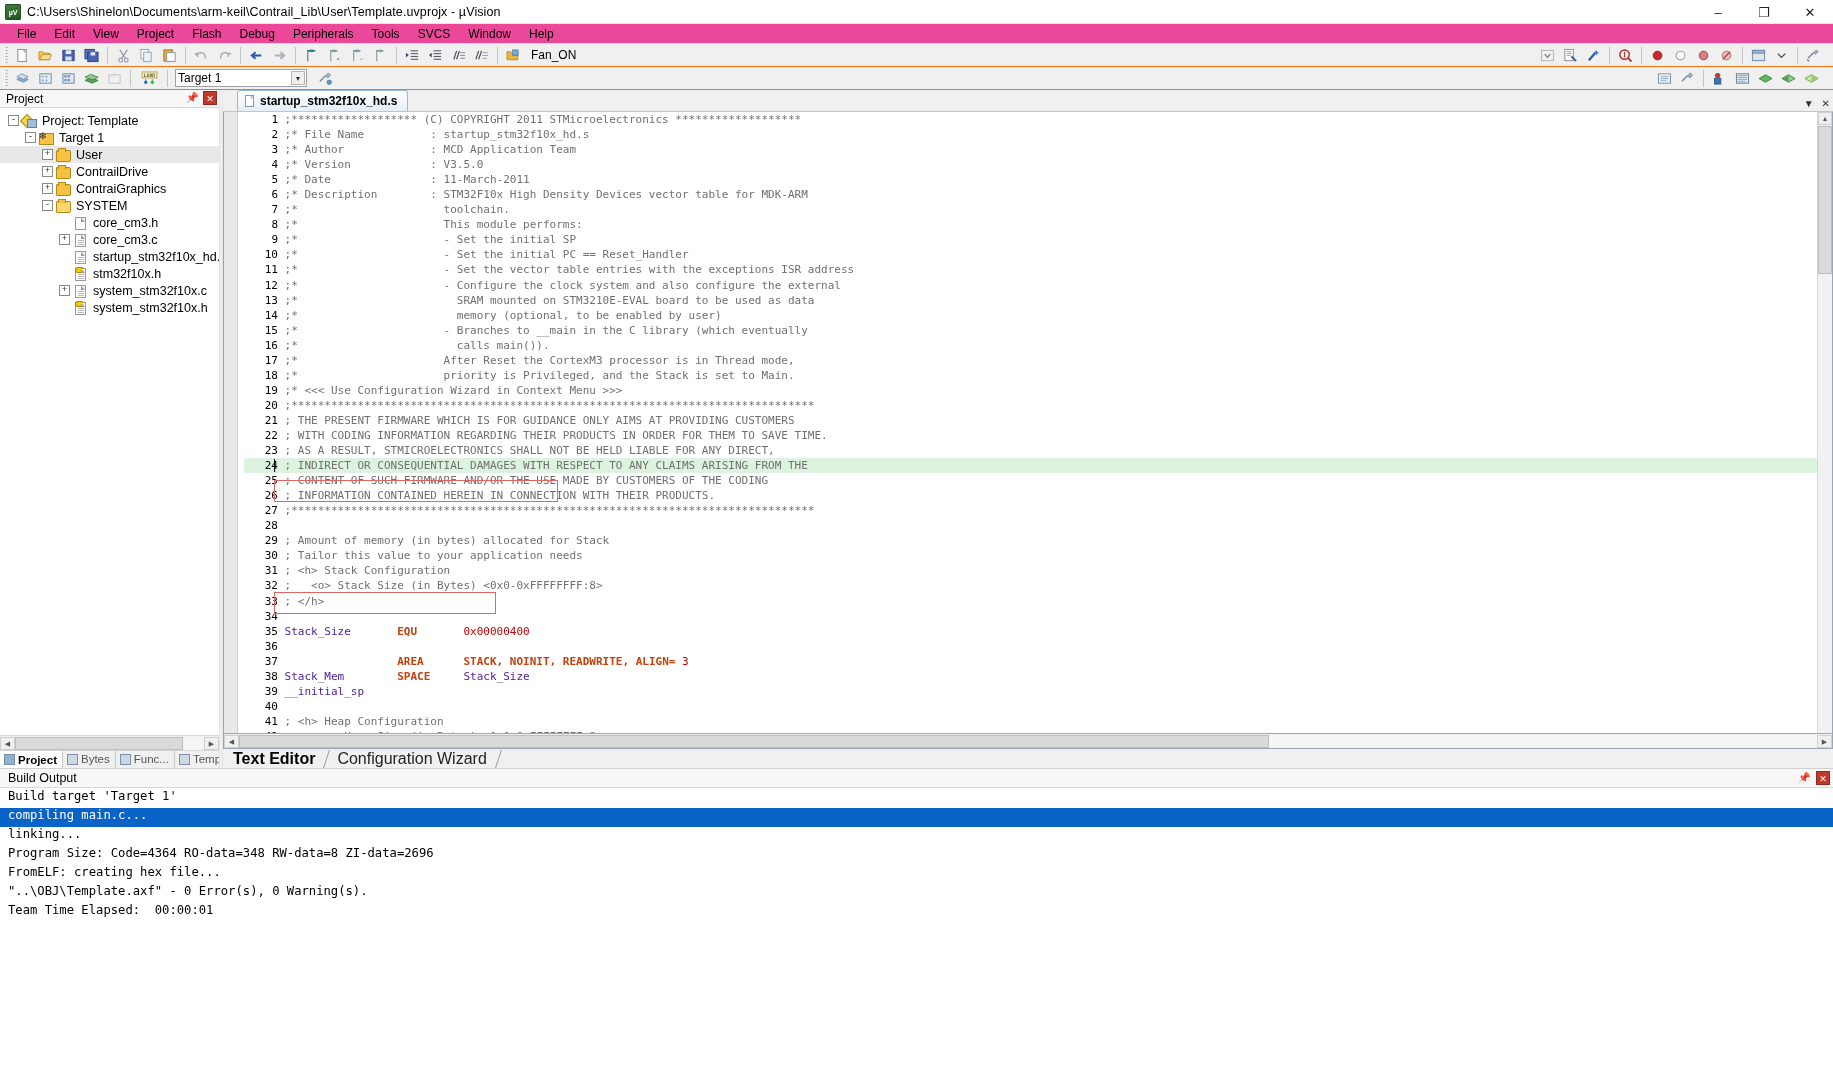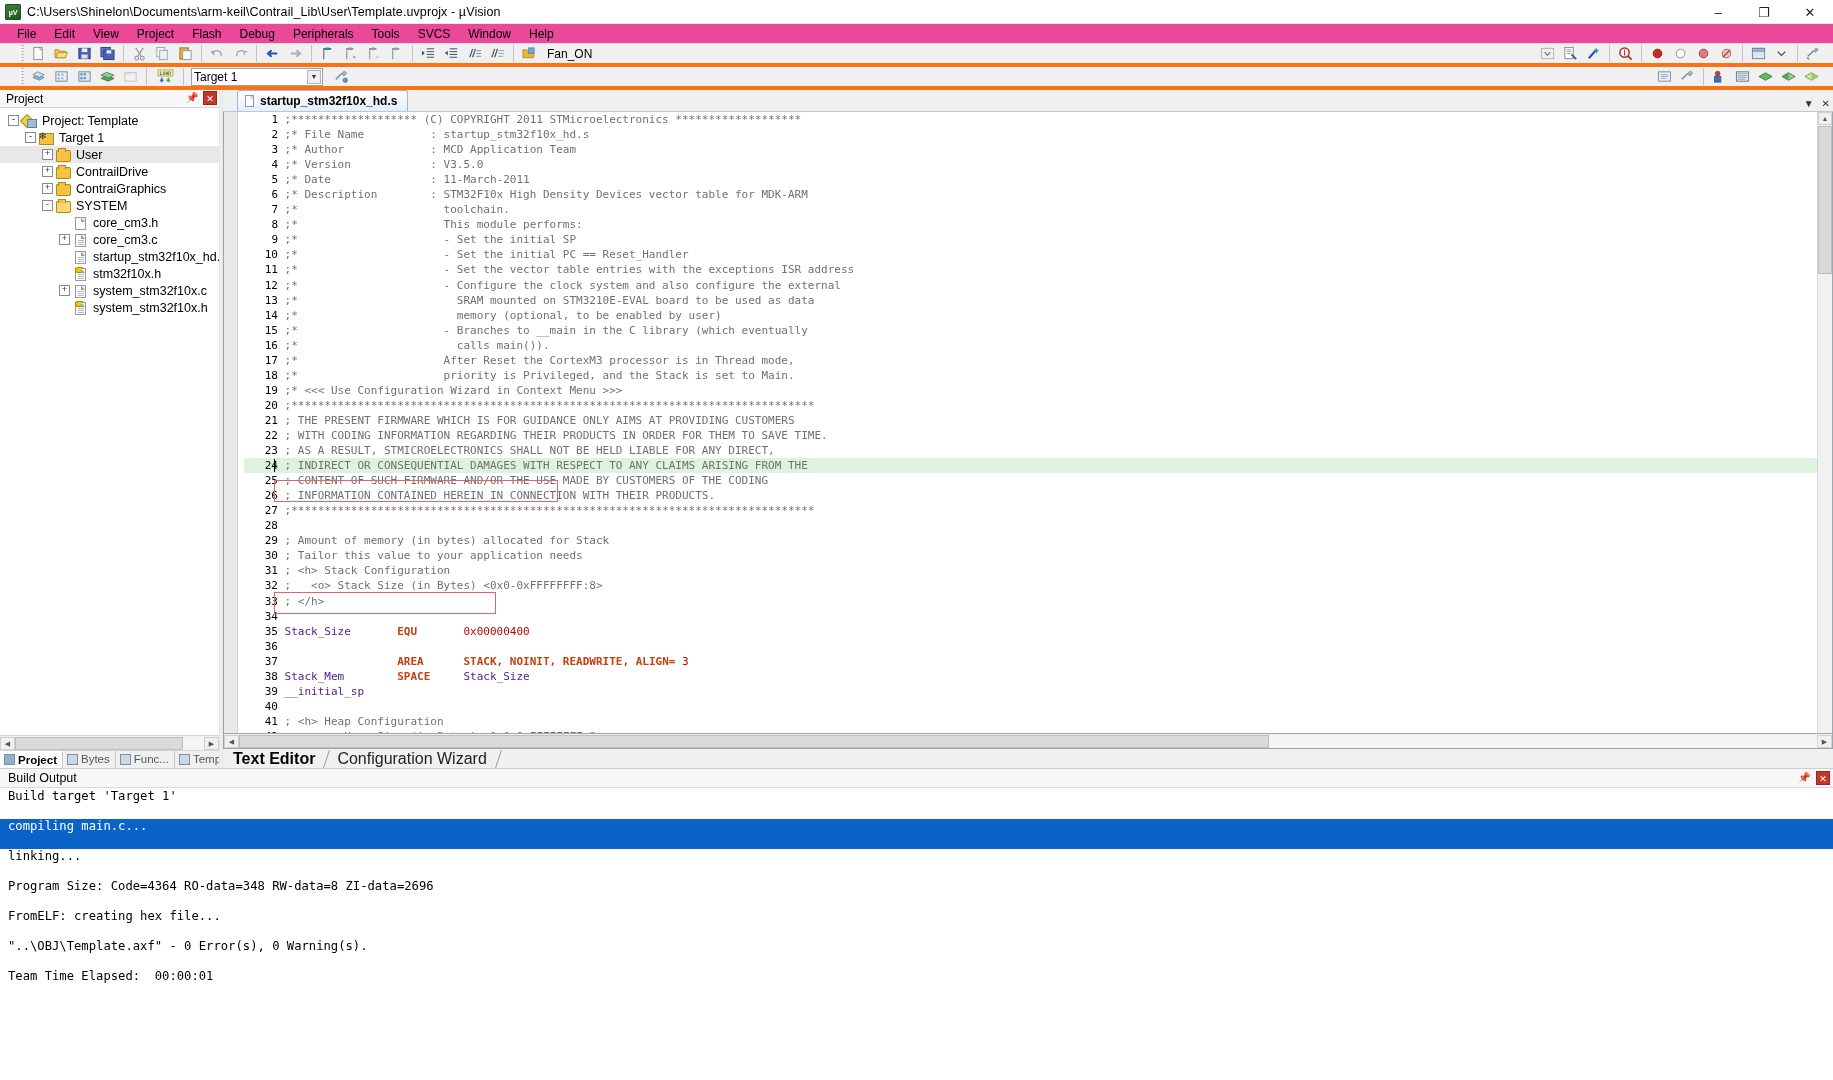--- a/index.html
+++ b/index.html
@@ -35,21 +35,21 @@
   
   #menubar {
     height:20px; background:#ec4899; display:flex; align-items:center;
     padding-left:8px; border-bottom:1px solid #e0e0e0;
   }
   .menu-item { padding:2px 9px; font-size:12px; color:#000; }
 
   
   .toolbar {
     background:#f0f0f0; display:flex; align-items:center;
-    height:23px; border-bottom:4px solid #f97316; padding-left:18px;
+    height:23px; border-bottom:1px solid #f97316; padding-left:2px;
   }
   .grip {
     width:4px; height:17px; margin:0 3px 0 2px;
     background-image:repeating-linear-gradient(to bottom,#bdbdbd 0 1px,transparent 1px 3px);
     border-left:1px solid #fff;
   }
   .tb-btn {
     width:21px; height:20px; display:flex; align-items:center; justify-content:center;
     margin:0 1px; position:relative;
   }
@@ -252,21 +252,21 @@
   #build-header {
     height:19px; background:#f7f7f7; display:flex; align-items:center;
     font-size:12.5px; padding-left:8px; position:relative; border-bottom:1px solid #dadada;
   }
   #build-header .hbtns { position:absolute; right:3px; top:2px; display:flex; gap:4px; }
   #build-body {
     flex:1; background:#fff; overflow:hidden;
     font-family:"DejaVu Sans Mono", monospace; font-size:12.2px; line-height:14.2px;
     padding-top:1px;
   }
-  .bline { display:block; padding-left:8px; white-space:pre; color:#000; height:30px; }
+  .bline { display:block; padding-left:8px; white-space:pre; color:#000; height:19px; }
   .bline.hl { background:#0a64c8; color:#fff; }
 </style>
 </head>
 <body>
 
 <div id="titlebar">
   <div id="app-icon">µV</div>
   <div id="title-text">C:\Users\Shinelon\Documents\arm-keil\Contrail_Lib\User\Template.uvprojx - µVision</div>
   <div id="win-btns">
     <div class="win-btn">–</div>

